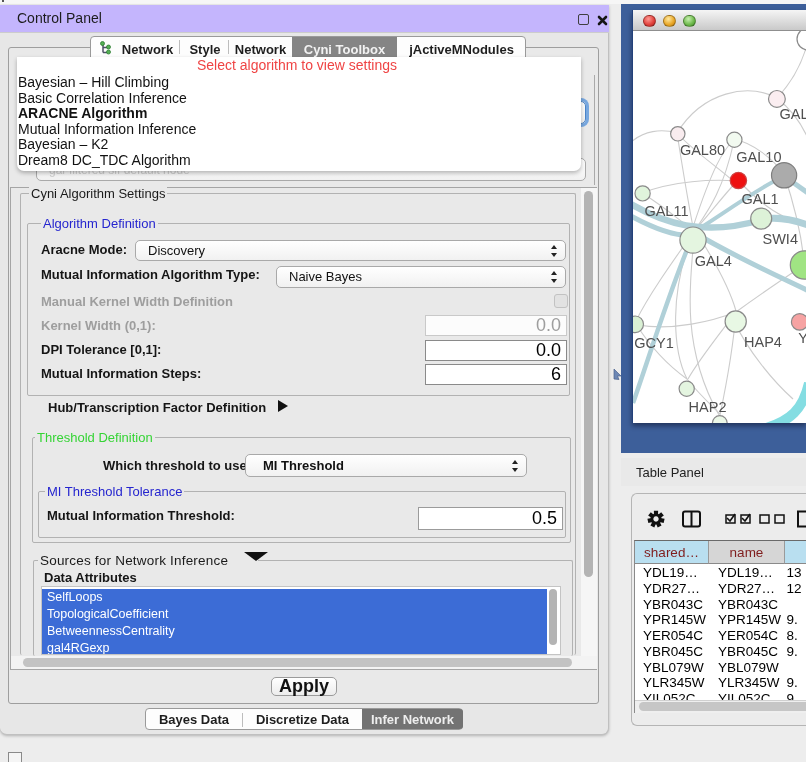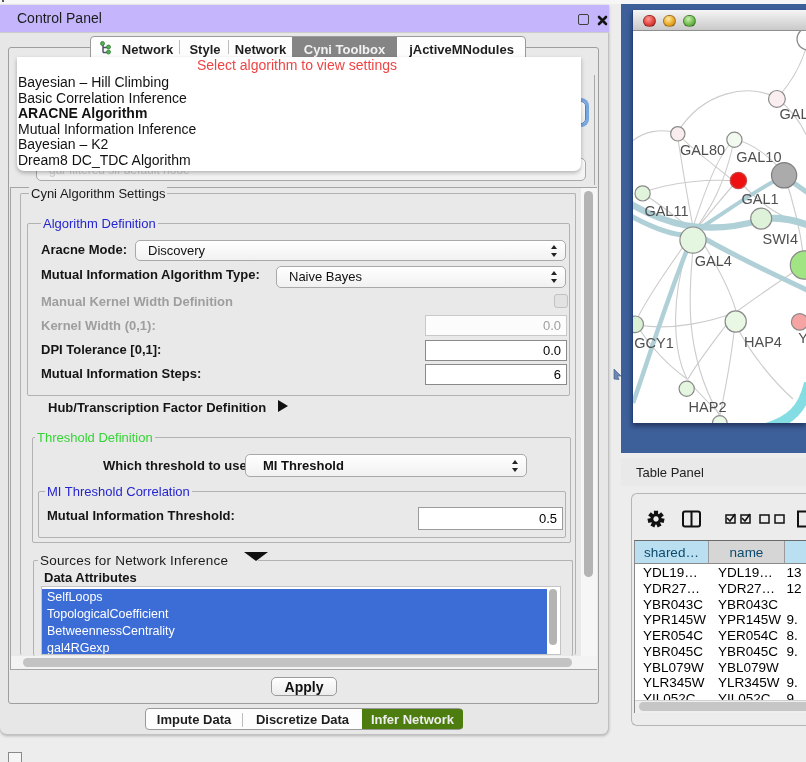--- a/index.html
+++ b/index.html
@@ -38,35 +38,35 @@
 .combo { position:absolute; border:1px solid #a9a9a9; border-radius:5px;
   background:linear-gradient(#ffffff,#f1f1f1); font-size:13px; color:#111;
   display:flex; align-items:center; padding-left:12px; }
 .spin { position:absolute; right:7px; top:50%; width:7px; height:12px; margin-top:-6px; }
 .spin:before { content:""; position:absolute; left:0; top:0; border-left:3.5px solid transparent;
   border-right:3.5px solid transparent; border-bottom:4.5px solid #222; }
 .spin:after { content:""; position:absolute; left:0; bottom:0; border-left:3.5px solid transparent;
   border-right:3.5px solid transparent; border-top:4.5px solid #222; }
 
 
-.fld { position:absolute; font-size:13px; text-align:right; padding-right:5px;
+.fld { position:absolute; font-size:18px; text-align:right; padding-right:5px;
   display:flex; align-items:center; justify-content:flex-end; background:#fff; }
 
 
 #attrlist { left:41px; top:586px; width:520px; height:69px; background:#fff; border:1px solid #c4c4c4; overflow:hidden; }
 #attrsel { position:absolute; left:0; top:2px; width:505px; height:68px; background:#3c6cd6; }
 #attrsel div { color:#fff; font-size:12.5px; height:16.9px; line-height:16.9px; padding-left:5px; }
 
 
 .vthumb { position:absolute; background:#b4b4b4; border-radius:4.5px; }
 .hthumb { position:absolute; background:#c3c3c3; border-radius:4.5px; }
 
 
 #apply { left:271px; top:677px; width:66px; height:19px; border:1px solid #9b9b9b; border-radius:5px;
-  background:linear-gradient(#ffffff,#ececec); font-size:14px; font-weight:bold; color:#111;
+  background:linear-gradient(#ffffff,#ececec); font-size:18px; font-weight:bold; color:#111;
   display:flex; align-items:center; justify-content:center; }
 
 
 #bottabs { left:145px; top:708px; width:318px; height:22px; background:#fdfdfd;
   border:1px solid #9a9a9a; border-radius:4px; }
 .btab { position:absolute; top:0; height:100%; font-size:13px; font-weight:bold; color:#1e1e1e;
   display:flex; align-items:center; justify-content:center; }
 
 
 #popup { left:17px; top:57px; width:564px; height:114px; background:#ffffff;
@@ -83,21 +83,21 @@
 .light { position:absolute; top:4.5px; width:12.5px; height:12.5px; border-radius:50%; border:1px solid rgba(0,0,0,0.28); box-sizing:border-box; }
 
 
 #tpbar { left:621px; top:458px; width:185px; height:28px; background:#e9e9e9; }
 #tpbar span { position:absolute; left:15px; top:7px; font-size:13px; color:#222; }
 #tpanel { left:631px; top:493px; width:185px; height:233px; background:#ececec;
   border:1px solid #b5b5b5; border-radius:6px 0 0 6px; border-right:none; }
 #tbl { position:absolute; left:2px; top:46px; width:183px; height:173px;
   border-top:1px solid #6a6a6a; border-left:1px solid #8a8a8a; background:#fff; overflow:hidden; }
 .hcell { position:absolute; top:0; height:23px; border-right:1px solid #9a9a9a; border-bottom:1px solid #8a8a8a;
-  font-size:13.5px; color:#0c4a6e; display:flex; align-items:center; justify-content:center; }
+  font-size:13.5px; color:#7f1d1d; display:flex; align-items:center; justify-content:center; }
 .trow { position:absolute; font-size:13.5px; color:#000; white-space:nowrap; }
 </style>
 </head>
 <body>
 
 <div class="abs" style="left:0; top:0; width:806px; height:4px; background:#f6f6f6;"></div>
 <div class="abs" style="left:2px; top:0; width:2px; height:2px; background:#555;"></div>
 
 <div class="abs" id="cpwin"></div>
 <div class="abs" id="cptitle">
@@ -154,21 +154,21 @@
 
 <label class="b" style="left:48px; top:400px;">Hub/Transcription Factor Definition</label>
 <div class="abs" style="left:278px; top:400px; width:0; height:0; border-top:6.5px solid transparent; border-bottom:6.5px solid transparent; border-left:10px solid #111;"></div>
 
 <div class="grp" style="left:32px; top:437px; width:539px; height:106px;">
   <div class="grptitle" style="left:2px; color:#35d435;">Threshold Definition</div>
 </div>
 <label class="b" style="left:103px; top:458px;">Which threshold to use:</label>
 <div class="combo" style="left:245px; top:454px; width:282px; height:23px; padding-left:17px;font-weight:bold;">MI Threshold<div class="spin"></div></div>
 <div class="grp" style="left:38px; top:491px; width:528px; height:47px;">
-  <div class="grptitle" style="left:6px; color:#2525cf;">MI Threshold Correlation</div>
+  <div class="grptitle" style="left:6px; color:#2525cf;">MI Threshold Tolerance</div>
 </div>
 <label class="b" style="left:47px; top:508px;">Mutual Information Threshold:</label>
 <div class="fld" style="left:418px; top:507px; width:145px; height:23px; border:1px solid #9b9b9b;">0.5</div>
 
 <div class="grp" style="left:33px; top:560px; width:540px; height:96px; border-bottom:none;">
   <div class="grptitle" style="left:4px; color:#1a1a1a; font-size:13.5px; letter-spacing:0.2px;">Sources for Network Inference&nbsp;&nbsp;&nbsp;&nbsp;&nbsp;&nbsp;&nbsp;</div>
 </div>
 <div class="abs" style="left:244px; top:552px; width:0; height:0; border-left:12px solid transparent; border-right:12px solid transparent; border-top:9.5px solid #111; z-index:3;"></div>
 <label class="b" style="left:36px; top:570px;padding-left:8px;">Data Attributes</label>
 <div class="abs" id="attrlist">
@@ -183,24 +183,24 @@
 
 <div class="abs" style="left:581px; top:188px; width:16px; height:481px; background:#f6f6f6;"></div>
 <div class="vthumb" style="left:584px; top:191px; width:9px; height:386px;"></div>
 
 <div class="abs" style="left:11px; top:656px; width:586px; height:13px; background:#f3f3f3;"></div>
 <div class="hthumb" style="left:23px; top:658px; width:549px; height:9px;"></div>
 
 <div class="abs" id="apply">Apply</div>
 
 <div class="abs" id="bottabs">
-  <div class="btab" style="left:0; width:96px;">Impute Data</div>
+  <div class="btab" style="left:0; width:96px;">Bayes Data</div>
   <div class="tsep" style="left:96px; top:4px;"></div>
   <div class="btab" style="left:97px; width:119px;">Discretize Data</div>
-  <div class="btab" style="left:216px; width:101px; background:#4d7c0f; color:#eeeeee; border-radius:0 3px 3px 0;">Infer Network</div>
+  <div class="btab" style="left:216px; width:101px; background:#737373; color:#eeeeee; border-radius:0 3px 3px 0;">Infer Network</div>
 </div>
 
 <div class="abs" id="popup">
   <div class="hint">Select algorithm to view settings</div>
   <div class="it" style="top: 17px; left: 1px;">Bayesian – Hill Climbing</div>
   <div class="it" style="top: 32.5px; left: 1px;">Basic Correlation Inference</div>
   <div class="it" style="top: 48.3px; font-weight: bold; left: 1px;">ARACNE Algorithm</div>
   <div class="it" style="top: 63.6px; left: 1px;">Mutual Information Inference</div>
   <div class="it" style="top: 79.4px; left: 1px;">Bayesian – K2</div>
   <div class="it" style="top: 94.8px; left: 1px;">Dream8 DC_TDC Algorithm</div>

